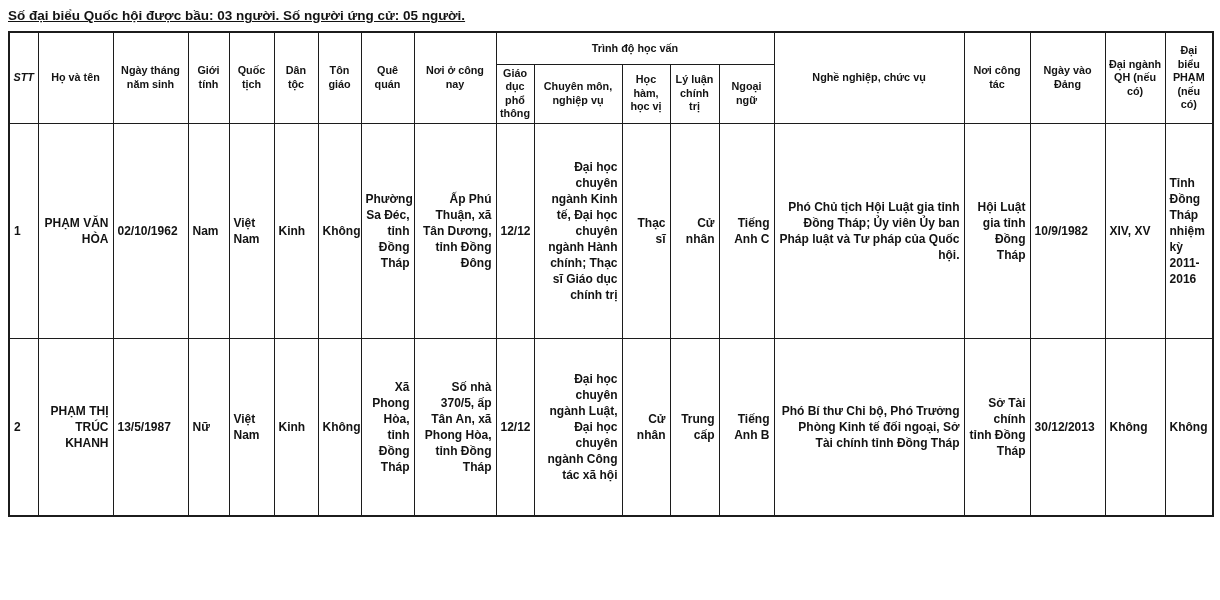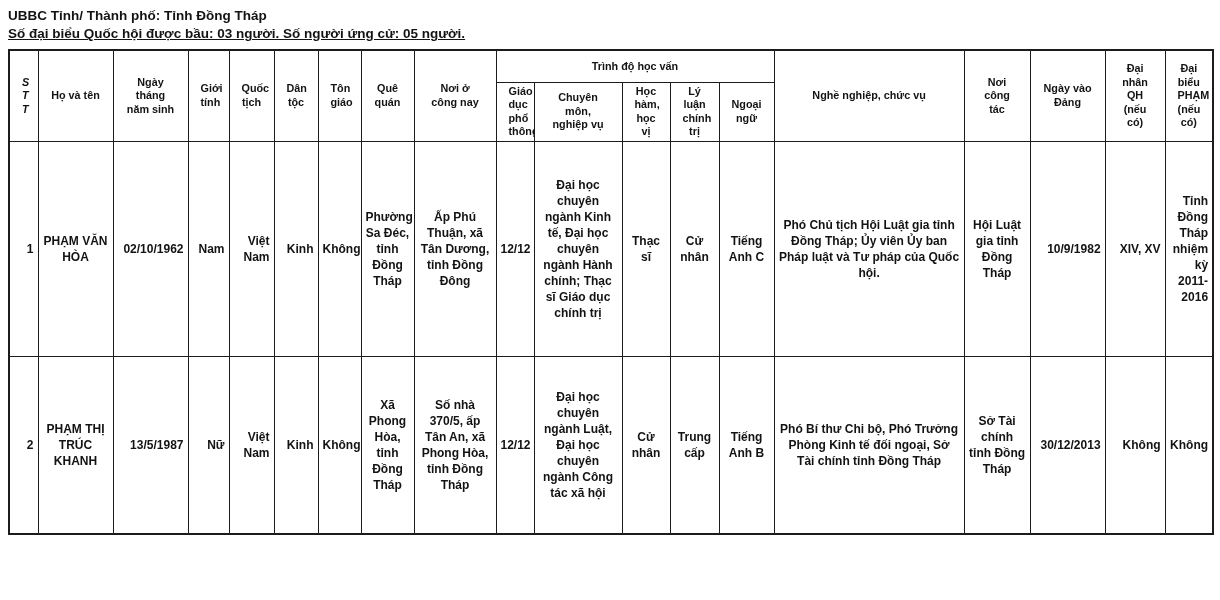--- a/index.html
+++ b/index.html
@@ -26,43 +26,42 @@
   .roster th, .roster td {
     border: 1px solid #1c1c1c;
     vertical-align: middle;
     overflow: hidden;
     background: #fff;
   }
   .roster thead th {
     font-size: 10.8px;
     line-height: 13.5px;
     text-align: center;
-    padding: 2px 12px;
+    padding: 2px 3px;
     font-weight: bold;
   }
   .roster thead tr.group-row { height: 32px; }
   .roster thead tr.sub-row { height: 58px; }
   .roster tbody tr.r1 { height: 215px; }
   .roster tbody tr.r2 { height: 178px; }
   .roster td {
     font-size: 12px;
     line-height: 16px;
     padding: 3px 4px;
   }
   .th-stt { word-break: break-all; padding: 2px 6px; font-style: italic; }
   .th-qh { padding: 2px 8px; }
-  .ac { text-align: right; margin-left: 47px; }
-  .al { text-align: center; }
+  .ac { text-align: left; margin-left: 47px; }
+  .al { text-align: right; }
 </style>
 </head>
 <body>
 
 <div class="page">
   <div class="doc-header">
-    <div class="hline">UBBC Tỉnh/ Thành phố: Tỉnh Đồng Tháp</div>
     <div class="hline underline">Số đại biểu Quốc hội được bầu: 03 người. Số người ứng cử: 05 người.</div>
   </div>
 
   <table class="roster">
     <colgroup>
       <col style="width:29px">
         <col style="width:75px">
         <col style="width:75px">
       <col style="width:41px">
         <col style="width:45px">
@@ -89,21 +88,21 @@
         <th rowspan="2">Giới tính</th>
         <th rowspan="2">Quốc tịch</th>
         <th rowspan="2">Dân tộc</th>
         <th rowspan="2">Tôn giáo</th>
         <th rowspan="2">Quê quán</th>
         <th rowspan="2">Nơi ở công nay</th>
         <th colspan="5">Trình độ học vấn</th>
         <th rowspan="2">Nghề nghiệp, chức vụ</th>
         <th rowspan="2">Nơi công tác</th>
         <th rowspan="2">Ngày vào Đảng</th>
-        <th rowspan="2" class="th-qh">Đại nhân QH (nếu có)</th>
+        <th rowspan="2" class="th-qh">Đại ngành QH (nếu có)</th>
         <th rowspan="2">Đại biểu PHẠM (nếu có)</th>
       </tr>
       <tr class="sub-row">
         <th>Giáo dục phổ thông</th>
         <th>Chuyên môn, nghiệp vụ</th>
         <th>Học hàm, học vị</th>
         <th>Lý luận chính trị</th>
         <th>Ngoại ngữ</th>
       </tr>
     </thead>

